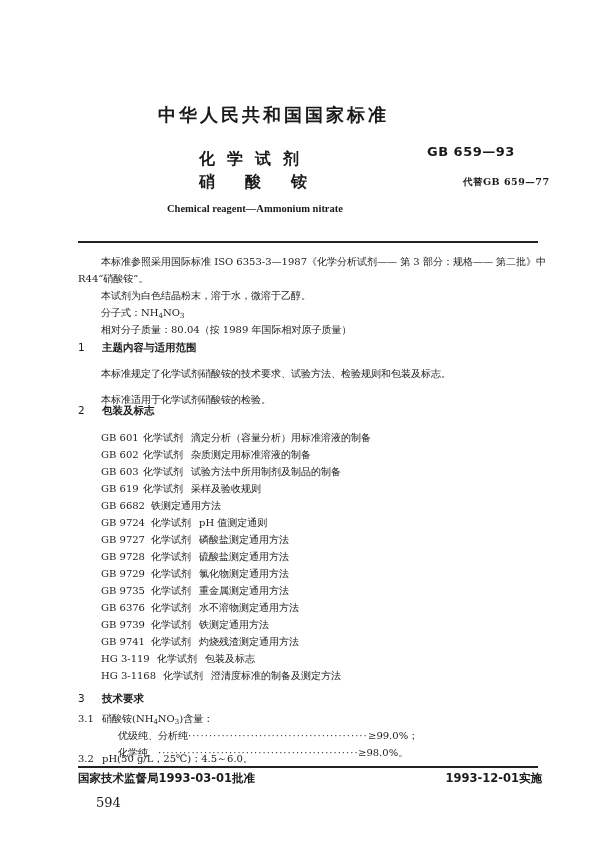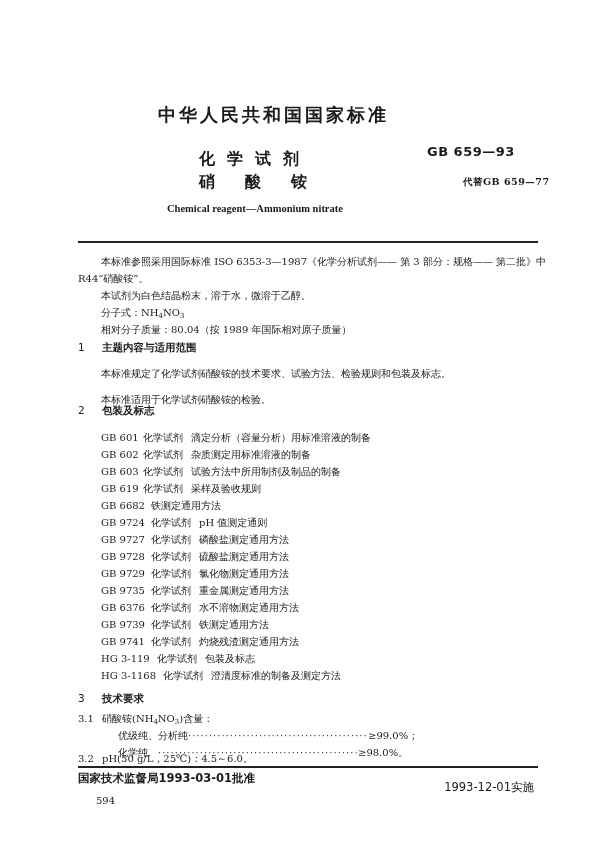--- a/index.html
+++ b/index.html
@@ -41,25 +41,24 @@
     .ref-row .code { display: inline-block; width: 42px; }
     .ref-row .code.wide { width: 50px; }
     .ref-row .code.hg2 { width: 56px; }
     .ref-row .cat { display: inline-block; width: 48px; }
     .leader { display: inline-block; overflow: hidden; vertical-align: bottom; letter-spacing: 1px; }
     .footer-left {
       left: 78px; top: 771px; font-family: "DejaVu Sans", sans-serif; font-weight: bold;
       font-size: 11.5px;
     }
     .footer-right {
-      right: 66px; top: 771px; font-family: "DejaVu Sans", sans-serif; font-weight: normal;
+      right: 58px; top: 771px; font-family: "DejaVu Sans", sans-serif; font-weight: bold;
       font-size: 11.5px;
-      margin-top: 9px;
     }
-    .pageno { left: 96px; top: 795px; font-size: 10px; }
+    .pageno { left: 96px; top: 795px; font-size: 13px; }
     sub { font-size: 7px; vertical-align: -2px; }
   </style>
 </head>
 <body>
 
 <div>
 
   <div class="abs national">中华人民共和国国家标准</div>
   <div class="abs title1">化学试剂</div>
   <div class="abs title2">硝酸铵</div>

